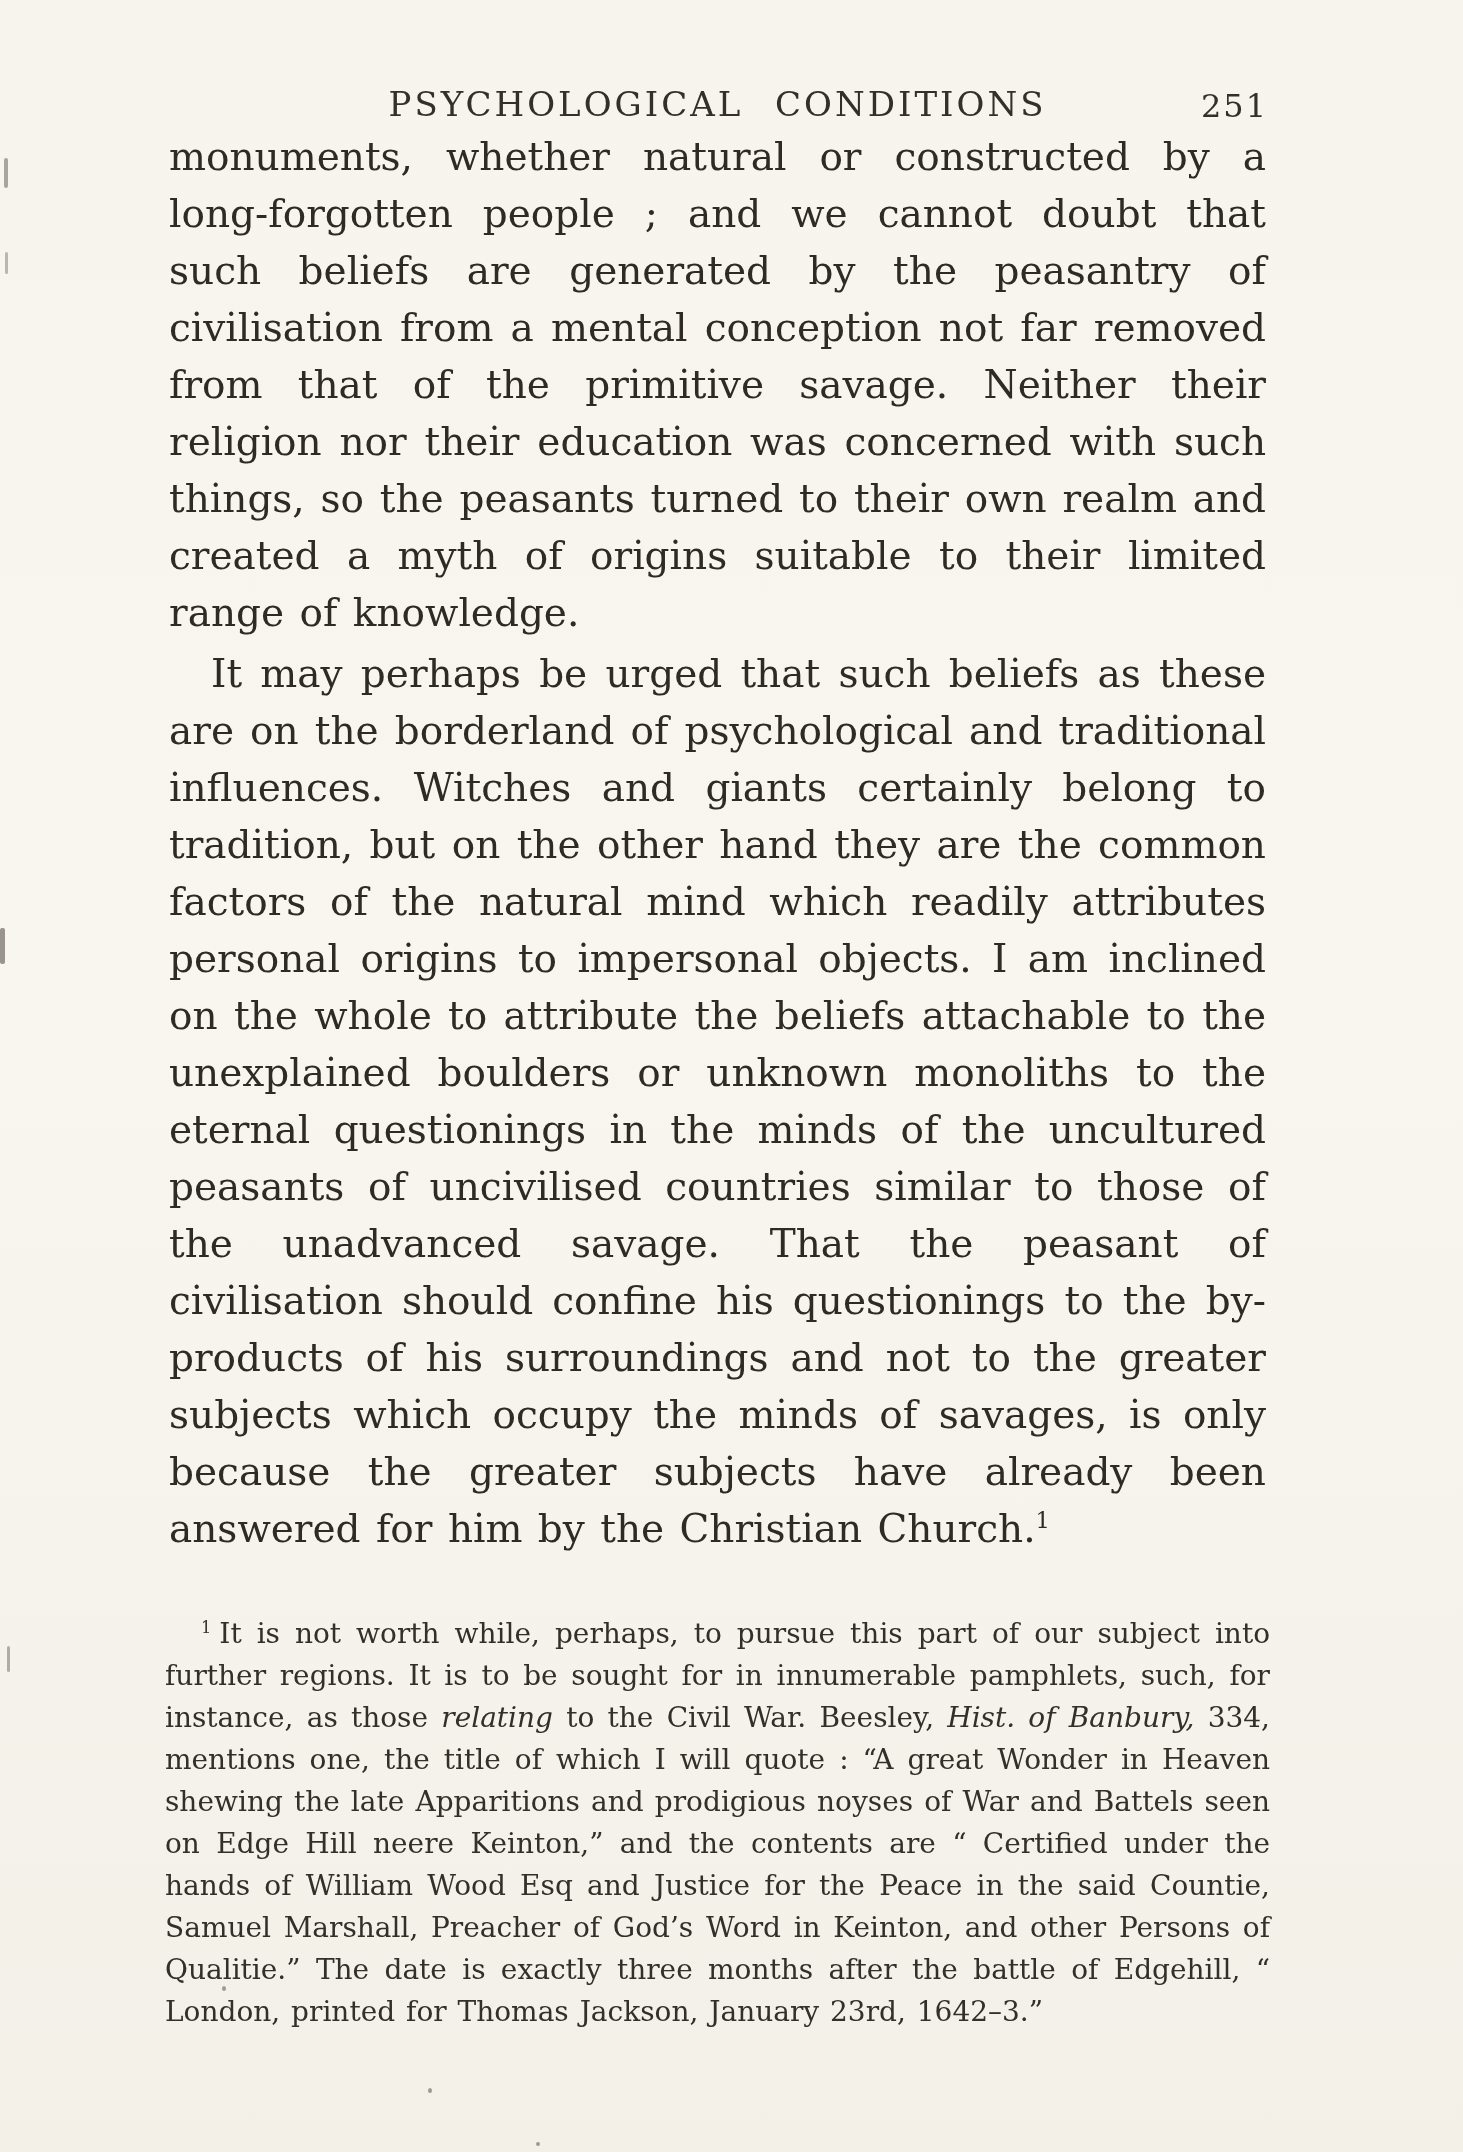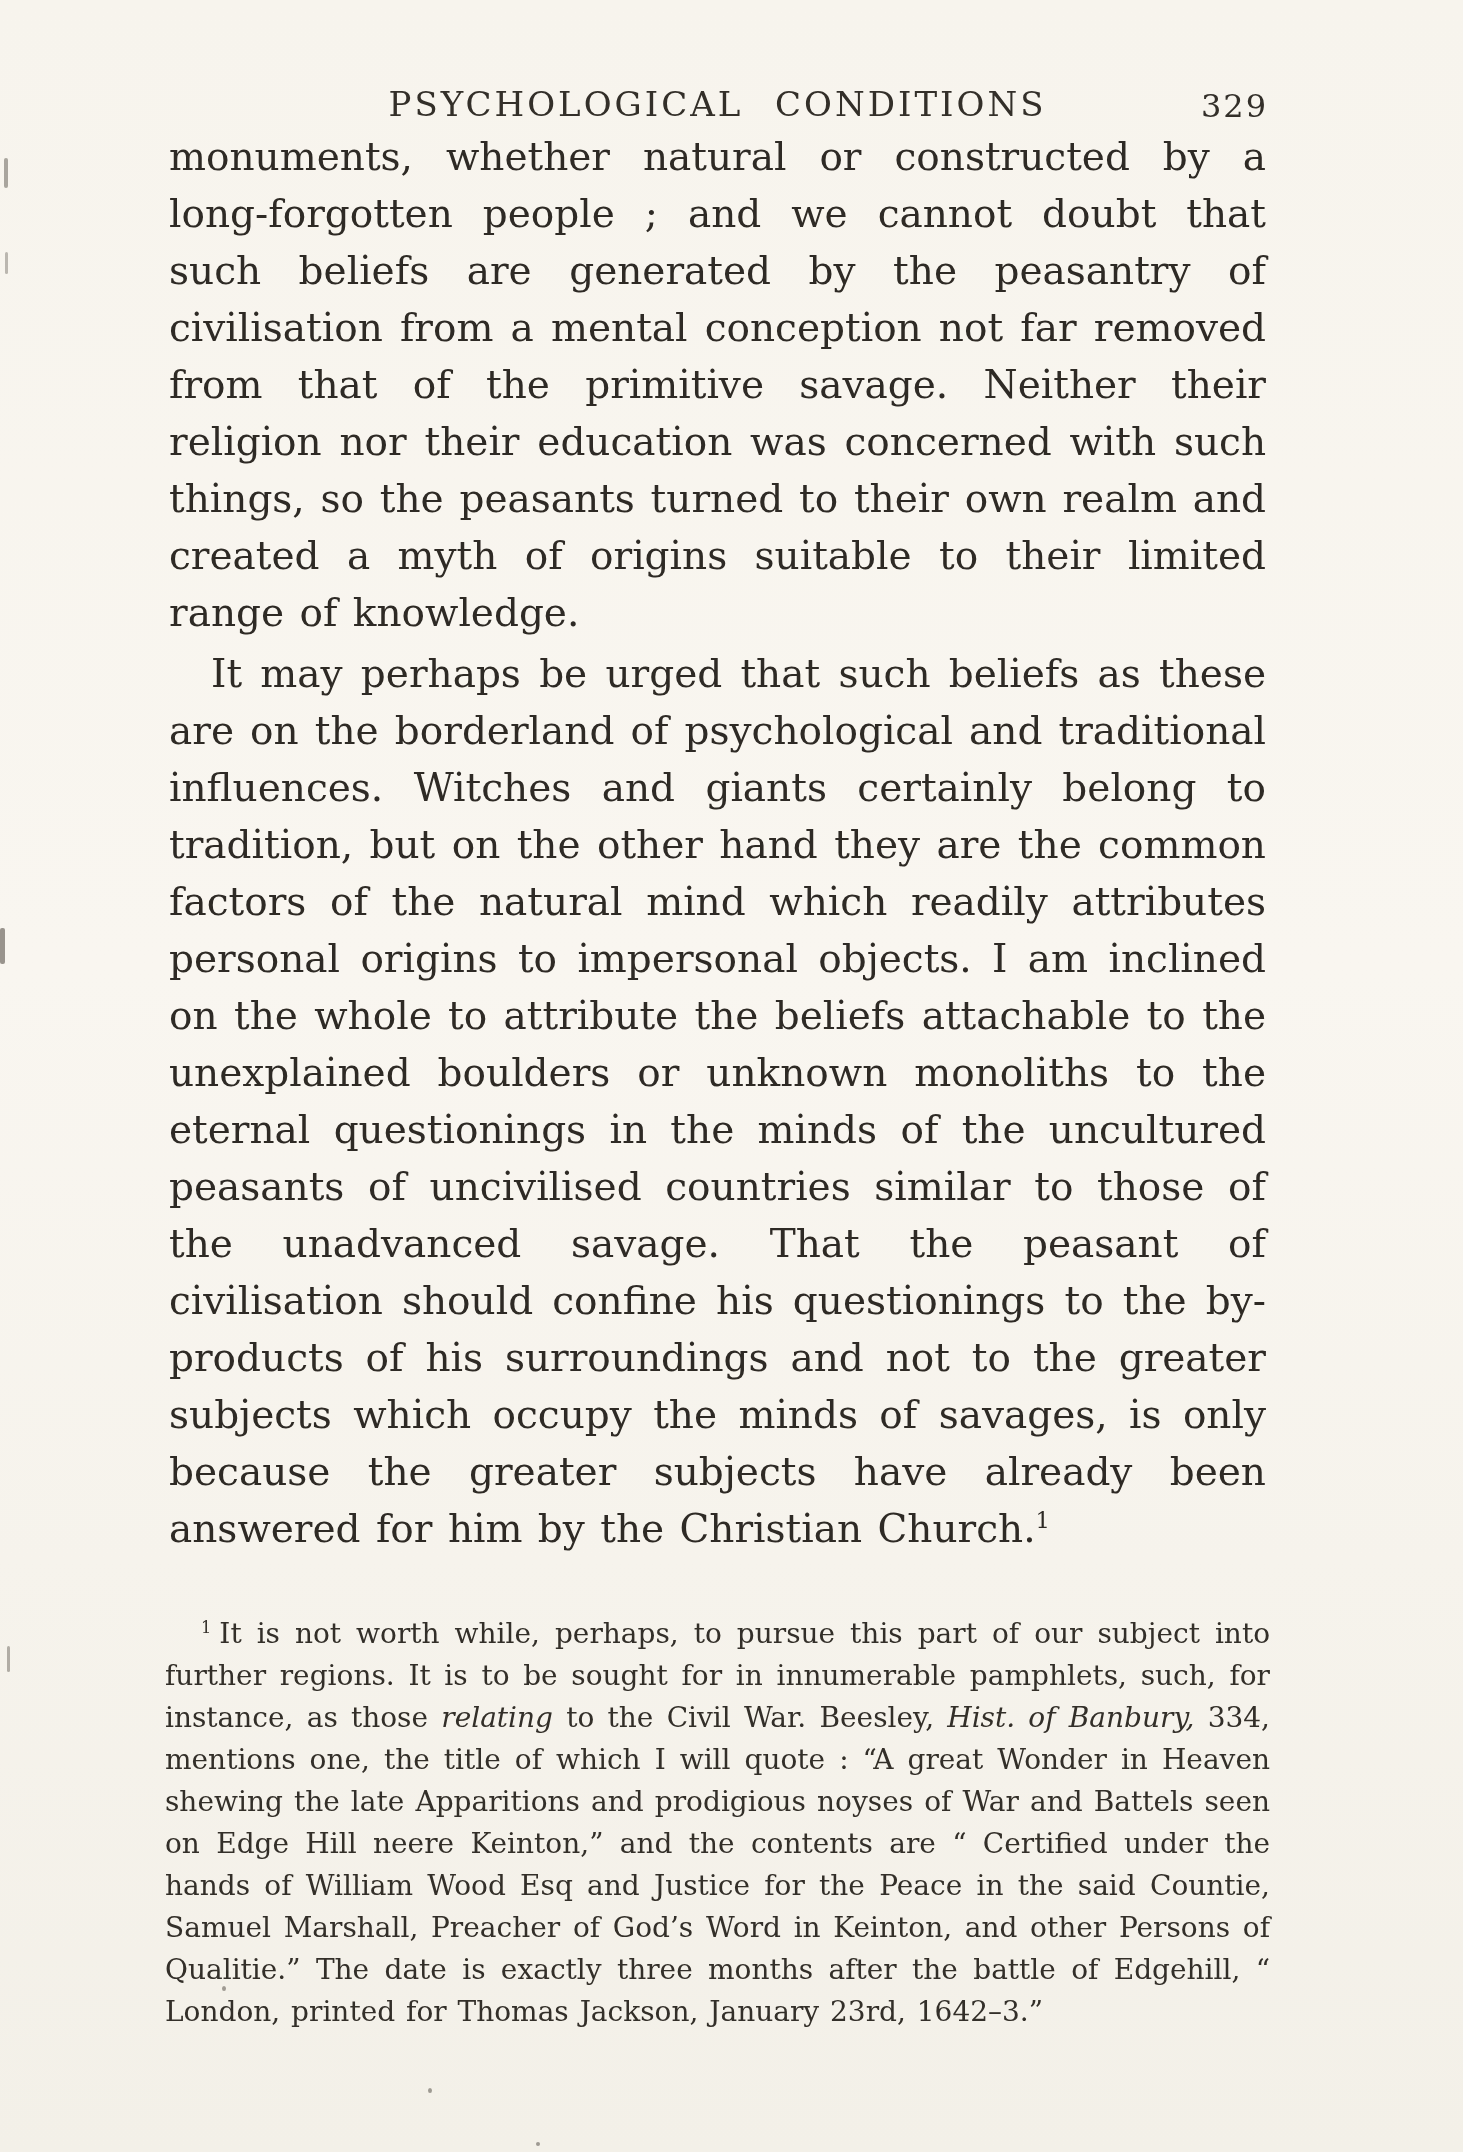--- a/index.html
+++ b/index.html
@@ -100,21 +100,21 @@
   <div class="artifact dash-3"></div>
   <div class="artifact dash-4"></div>
   <div class="artifact dot-1"></div>
   <div class="artifact dot-2"></div>
   <div class="artifact dot-3"></div>
 
   <div class="content">
 
     <div class="header">
       <span class="running-head">PSYCHOLOGICAL CONDITIONS</span>
-      <span class="page-number">329</span>
+      <span class="page-number">251</span>
     </div>
 
     <div class="body-text">
       <p class="para"><span>monuments, whether natural or constructed by a long-forgotten people ; and we cannot doubt that such beliefs are generated by the peasantry of civilisation from a mental conception not far removed from that of the primitive savage. Neither their religion nor their education was concerned with such things, so the peasants turned to their own realm and created a myth of origins suitable to their limited range of knowledge.</span></p>
       <p class="para indent"><span>It may perhaps be urged that such beliefs as these are on the borderland of psychological and traditional influences. Witches and giants certainly belong to tradition, but on the other hand they are the common factors of the natural mind which readily attributes personal origins to impersonal objects. I am inclined on the whole to attribute the beliefs attachable to the unexplained boulders or unknown monoliths to the eternal questionings in the minds of the uncultured peasants of uncivilised countries similar to those of the unadvanced savage. That the peasant of civilisation should confine his questionings to the by-products of his surroundings and not to the greater subjects which occupy the minds of savages, is only because the greater subjects have already been answered for him by the Christian Church.</span><sup class="fn-ref">1</sup></p>
     </div>
 
     <div class="footnote">
       <p><sup class="fn-ref">1</sup><span>It is not worth while, perhaps, to pursue this part of our subject into further regions. It is to be sought for in innumerable pamphlets, such, for instance, as those </span><i class="italic">relating</i><span> to the Civil War. Beesley, </span><i class="italic">Hist. of Banbury,</i><span> 334, mentions one, the title of which I will quote : “A great Wonder in Heaven shewing the late Apparitions and prodigious noyses of War and Battels seen on Edge Hill neere Keinton,” and the contents are “ Certified under the hands of William Wood Esq and Justice for the Peace in the said Countie, Samuel Marshall, Preacher of God’s Word in Keinton, and other Persons of Qualitie.” The date is exactly three months after the battle of Edgehill, “ London, printed for Thomas Jackson, January 23rd, 1642–3.”</span></p>
     </div>

